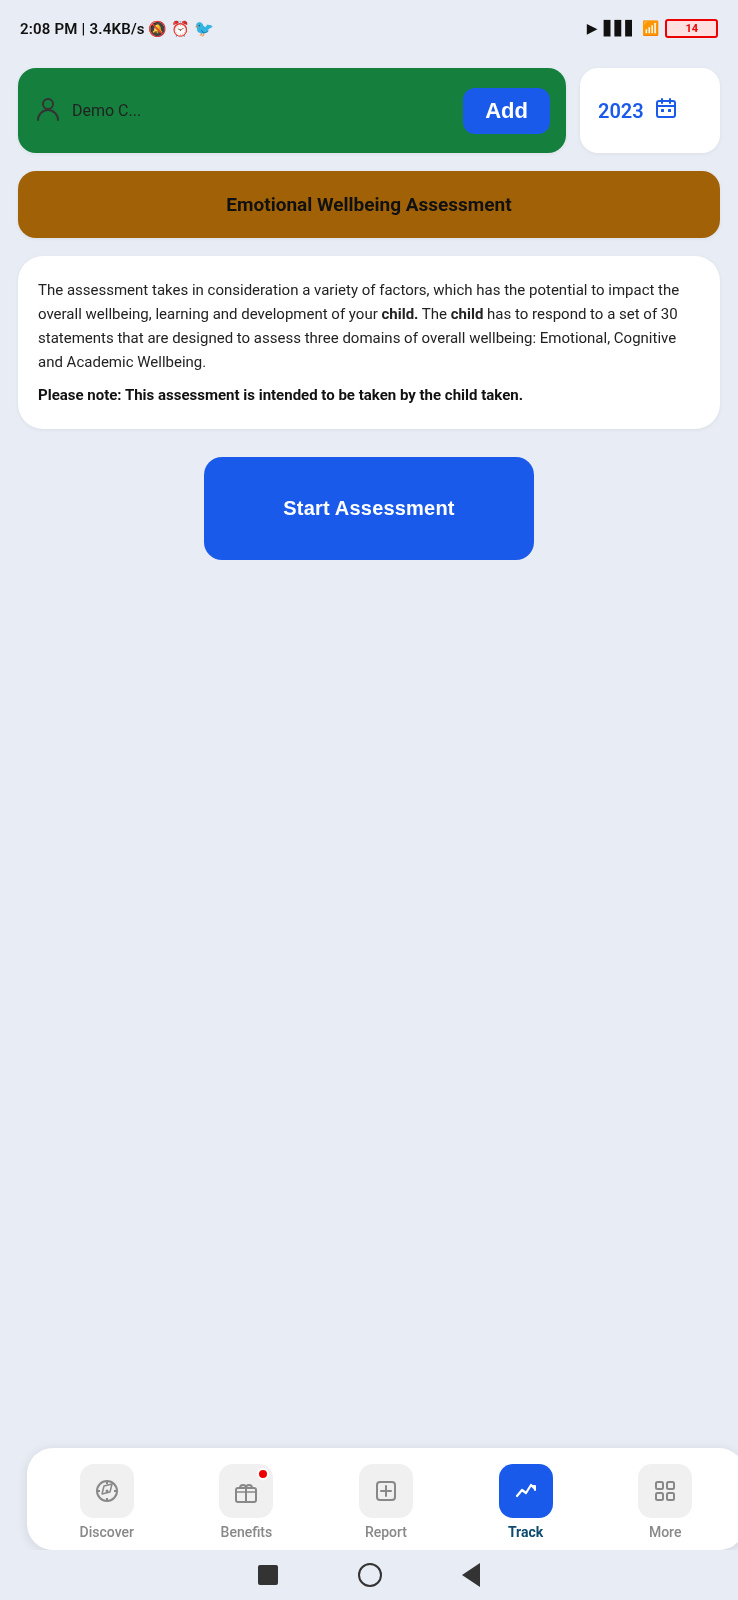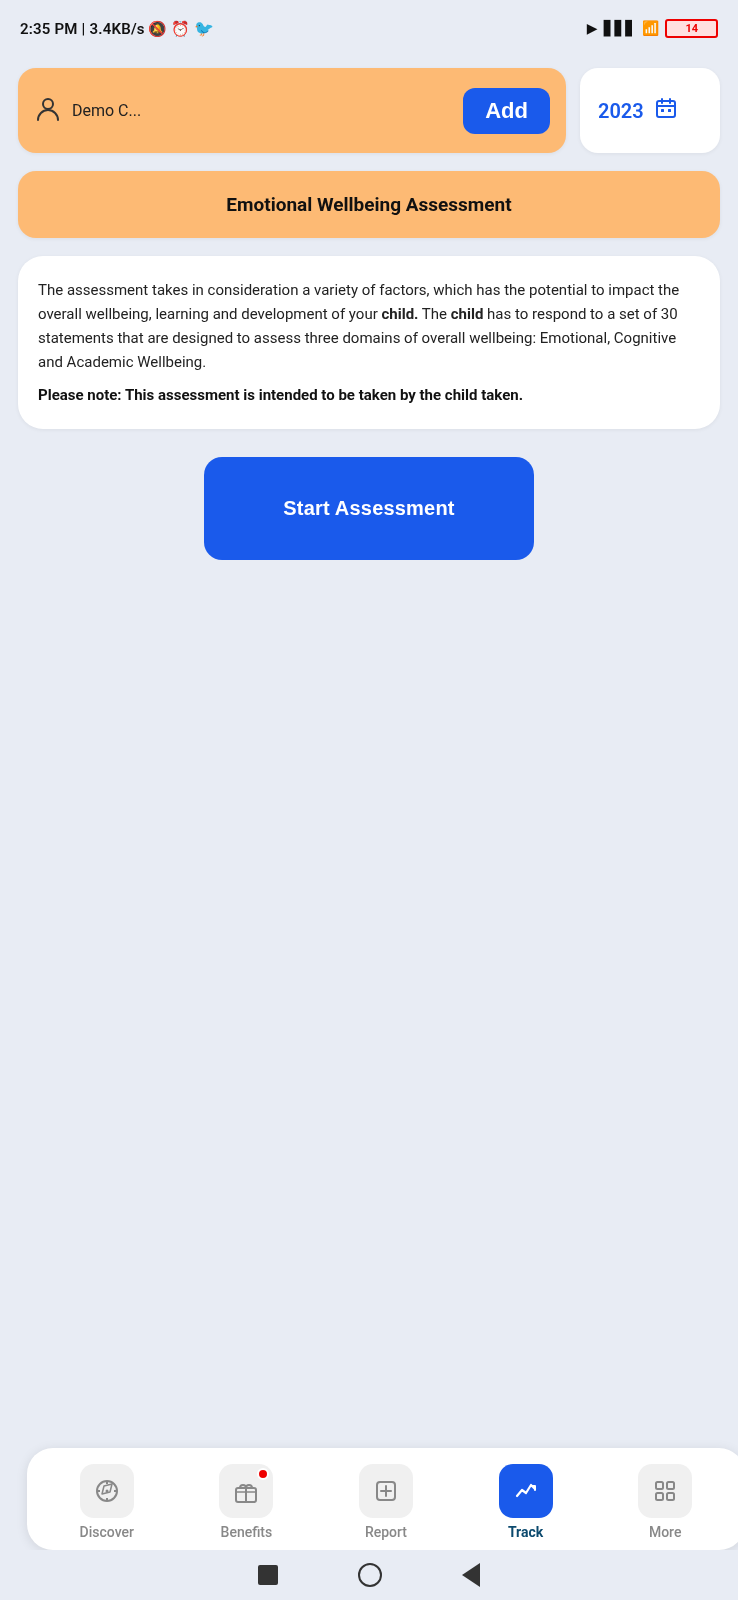--- a/index.html
+++ b/index.html
@@ -58,21 +58,21 @@
     }
 
     
     .top-row {
       display: flex;
       gap: 14px;
       align-items: stretch;
     }
     .user-card {
       flex: 1;
-      background: #fdba74;
+      background: #15803d;
       border-radius: 18px;
       padding: 14px 16px;
       display: flex;
       align-items: center;
       gap: 10px;
       box-shadow: 0 1px 4px rgba(0,0,0,0.06);
     }
     .user-icon-wrap {
       font-size: 22px;
       color: #333;
@@ -108,21 +108,21 @@
       color: #1a5aeb;
       font-weight: 600;
     }
     .calendar-icon {
       font-size: 20px;
       color: #1a5aeb;
     }
 
     
     .title-card {
-      background: #fdba74;
+      background: #a16207;
       border-radius: 18px;
       padding: 22px 20px;
       text-align: center;
       box-shadow: 0 1px 4px rgba(0,0,0,0.06);
     }
     .title-card h2 {
       font-size: 19px;
       font-weight: 700;
       color: #111;
     }
@@ -264,21 +264,21 @@
       border-top: 12px solid transparent;
       border-bottom: 12px solid transparent;
       border-right: 18px solid #333;
     }
   </style>
 </head>
 <body>
 
 <div class="status-bar">
   <div class="status-left">
-    <span>2:35 PM</span> | <span>3.4KB/s</span> 🔕 ⏰ 
+    <span>2:08 PM</span> | <span>3.4KB/s</span> 🔕 ⏰ 
     <span style="font-size:16px">🐦</span>
   </div>
   <div class="status-right">
     <span class="status-icon">▶︎</span>
     <span class="status-icon">▋▋▋</span>
     <span class="status-icon">📶</span>
     <span class="battery-box">
         <span>14</span>
       </span>
   </div>

